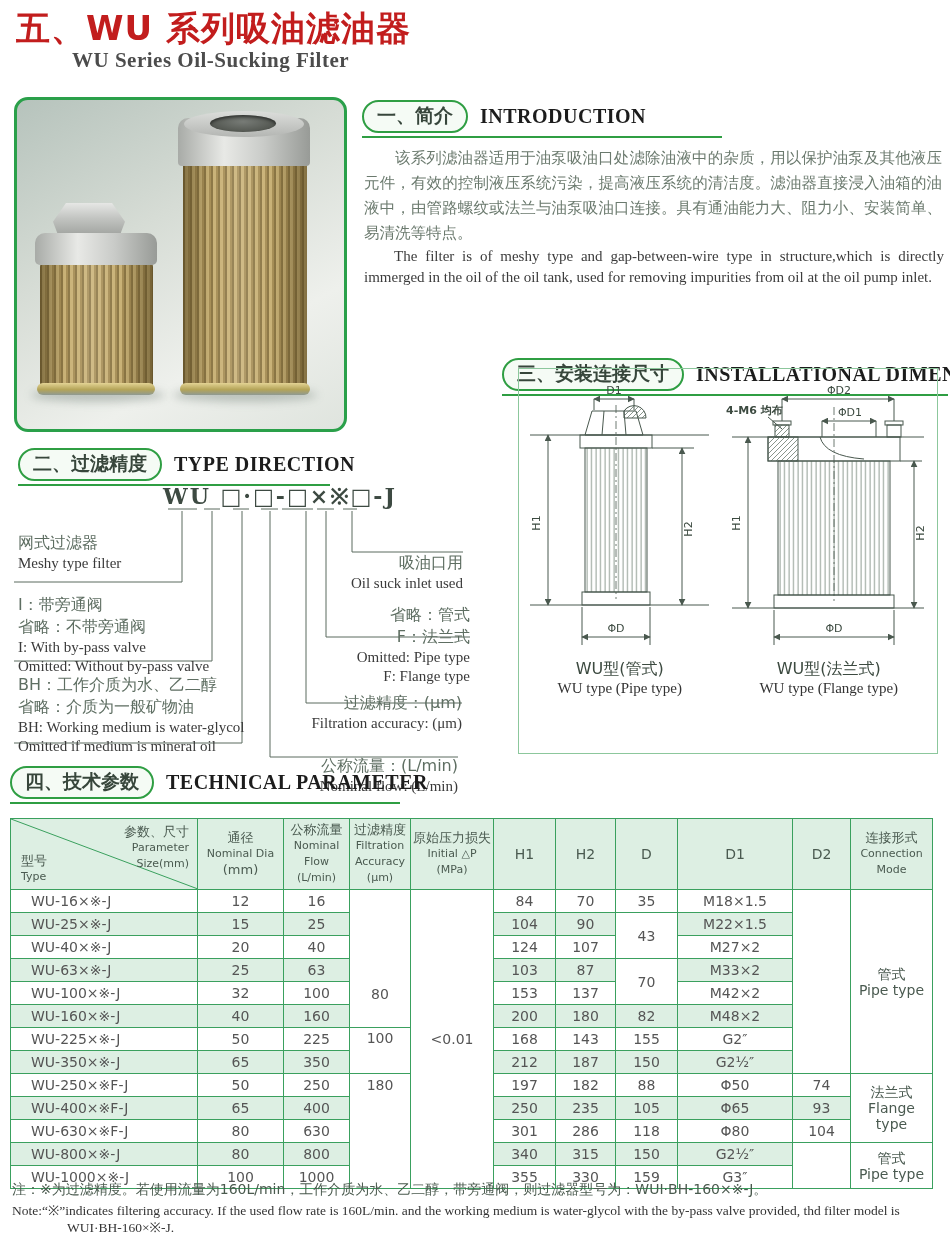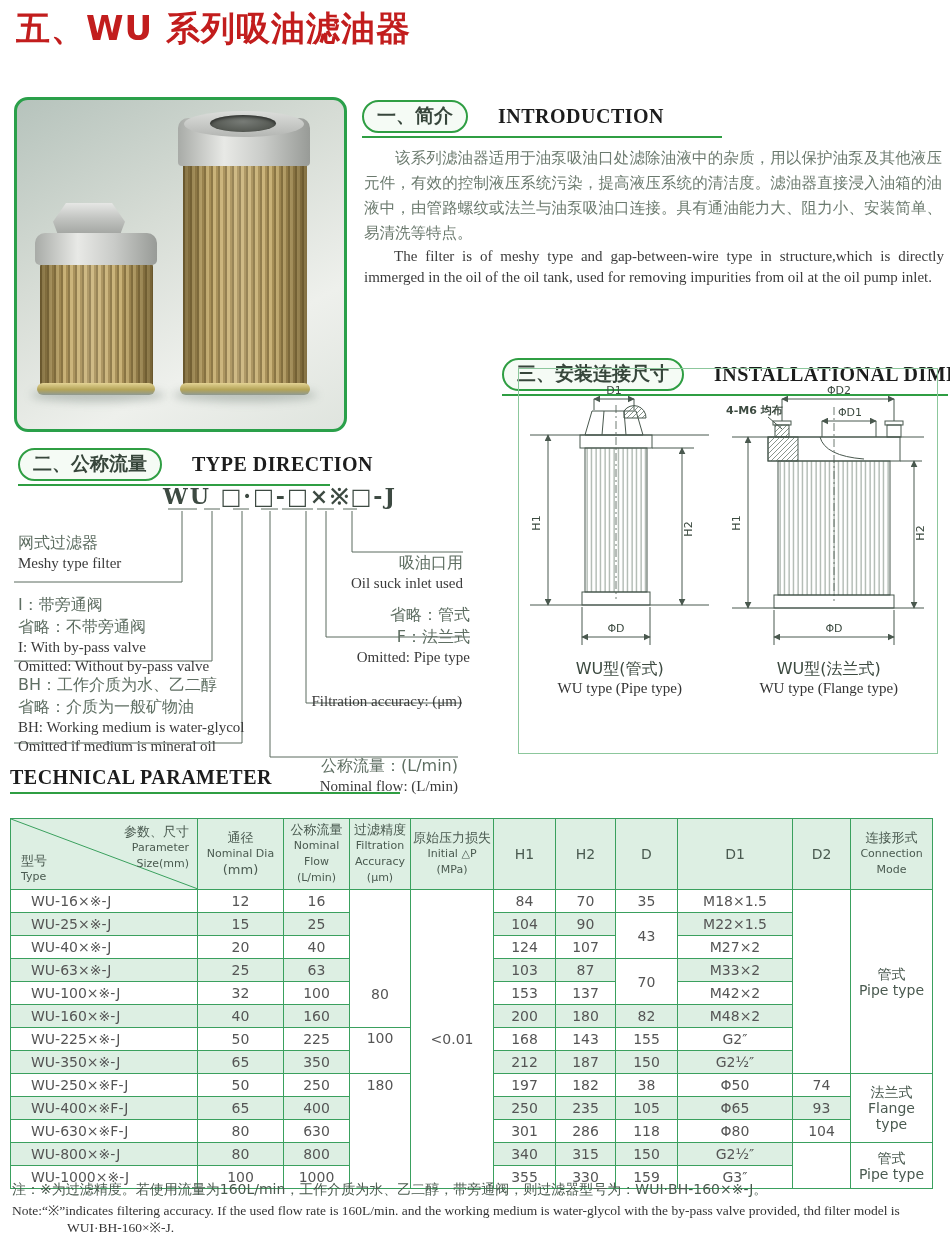--- a/index.html
+++ b/index.html
@@ -6,21 +6,21 @@
   .page{position:relative;width:950px;height:1236px;background:#fff;overflow:hidden;
         font-family:"DejaVu Sans",sans-serif;color:#444;}
   .abs{position:absolute;}
 
   
   .title-zh{left:16px;top:6px;font-size:34px;font-weight:bold;color:#c21d1d;letter-spacing:1px;}
   .title-en{left:72px;top:48px;font-size:21px;font-weight:bold;color:#4c4c4c;
             font-family:"Liberation Serif",serif;letter-spacing:.5px;}
 
   
-  .sec{position:absolute;display:flex;align-items:center;gap:30px;
+  .sec{position:absolute;display:flex;align-items:center;gap:12px;
        border-bottom:2px solid #2f9e43;padding-bottom:3px;}
   .pill{border:2px solid #2f9e43;border-radius:999px;padding:1px 13px 2px;
         font-weight:bold;font-size:19px;color:#37463b;background:#f5fbf5;white-space:nowrap;}
   .sec-en{font-family:"Liberation Serif",serif;font-weight:bold;font-size:20px;color:#1c1c1c;
           letter-spacing:.5px;white-space:nowrap;}
 
   
   .photo{left:14px;top:97px;width:327px;height:329px;border:3px solid #2aa04a;border-radius:14px;
          background:linear-gradient(150deg,#b6c3bc 0%,#d6dcd5 38%,#eef0ec 72%,#dfe4de 100%);overflow:hidden;}
   .shadow{position:absolute;height:14px;border-radius:50%;background:rgba(80,95,85,.30);filter:blur(4px);}
@@ -81,20 +81,21 @@
   .note-en{font-family:"Liberation Serif",serif;font-size:13.5px;color:#333;line-height:17px;
            padding-left:55px;text-indent:-55px;}
   .ovl{pointer-events:none;}
 </style>
 </head>
 <body>
 
 <div class="page">
 
   <div class="abs title-zh">五、WU 系列吸油滤油器</div>
+  <div class="abs title-en">WU Series Oil-Sucking Filter</div>
 
   <div class="abs photo">
     <div class="shadow" style="left:14px;top:288px;width:134px;"></div>
     <div class="shadow" style="left:156px;top:288px;width:144px;"></div>
 
     <div class="abs pleat" style="left:166px;top:62px;width:124px;height:226px;"></div>
     <div class="abs metal-h" style="left:161px;top:18px;width:132px;height:48px;border-radius:10px 10px 4px 4px;"></div>
     <div class="abs" style="left:167px;top:11px;width:120px;height:26px;border-radius:50%;background:linear-gradient(180deg,#dcdedb,#b4b6b3);"></div>
     <div class="abs" style="left:193px;top:15px;width:66px;height:17px;border-radius:50%;background:radial-gradient(ellipse at 50% 40%,#777b76,#51554f 75%);box-shadow:inset 0 2px 3px rgba(0,0,0,.45);"></div>
     <div class="abs rim" style="left:163px;top:283px;width:130px;height:12px;"></div>
@@ -209,21 +210,21 @@
           <line x1="50" y1="254" x2="170" y2="254" marker-start="url(#a2)" marker-end="url(#a2)"></line>
           <text x="110" y="249" text-anchor="middle" stroke="none" fill="#3c4a40">ΦD</text>
         </g>
       </svg>
       <div class="cap-zh">WU型(法兰式)</div>
       <div class="cap-en">WU type (Flange type)</div>
     </div>
   </div>
 
   <div class="sec" style="left:18px;top:448px;width:312px;">
-    <span class="pill">二、公称流量</span>
+    <span class="pill">二、过滤精度</span>
     <span class="sec-en">TYPE DIRECTION</span>
   </div>
 
   <div class="abs code">WU □·□-□×※□-J</div>
 
   <svg class="abs ovl" style="left:0;top:505px;" width="950" height="265">
     <g stroke="#5a6a5e" stroke-width="1">
       <line x1="168" y1="4" x2="197" y2="4"></line>
         <line x1="204" y1="4" x2="220" y2="4"></line>
       <line x1="233" y1="4" x2="249" y2="4"></line>
@@ -259,30 +260,33 @@
   </div>
 
   <div class="lbl r" style="left:263px;top:511px;width:200px;">
     <div class="zh">吸油口用</div>
     <div class="en">Oil suck inlet used</div>
   </div>
   <div class="lbl r" style="left:210px;top:563px;width:260px;">
     <div class="zh">省略：管式</div>
     <div class="zh">F：法兰式</div>
     <div class="en">Omitted: Pipe type</div>
+    <div class="en">F: Flange type</div>
   </div>
   <div class="lbl r" style="left:180px;top:651px;width:282px;">
+    <div class="zh">过滤精度：(μm)</div>
     <div class="en">Filtration accuracy: (μm)</div>
   </div>
   <div class="lbl r" style="left:175px;top:714px;width:283px;">
     <div class="zh">公称流量：(L/min)</div>
     <div class="en">Nominal flow: (L/min)</div>
   </div>
 
   <div class="sec" style="left:10px;top:766px;width:390px;">
+    <span class="pill">四、技术参数</span>
     <span class="sec-en">TECHNICAL PARAMETER</span>
   </div>
 
   <table class="tech">
     <colgroup>
       <col style="width:187px">
         <col style="width:86px">
         <col style="width:66px">
         <col style="width:61px">
       <col style="width:83px">
@@ -422,21 +426,21 @@
         <td>150</td>
         <td>G2½″</td>
       </tr>
       <tr>
         <td class="type">WU-250×※F-J</td>
         <td>50</td>
         <td>250</td>
         <td class="mw f180" rowspan="5">180</td>
         <td>197</td>
         <td>182</td>
-        <td>38</td>
+        <td>88</td>
         <td>Φ50</td>
         <td>74</td>
         <td class="mw conn" rowspan="3">
             <div class="zh">法兰式</div>
             <div class="en">Flange type</div>
           </td>
       </tr>
       <tr>
         <td class="type">WU-400×※F-J</td>
         <td>65</td>

